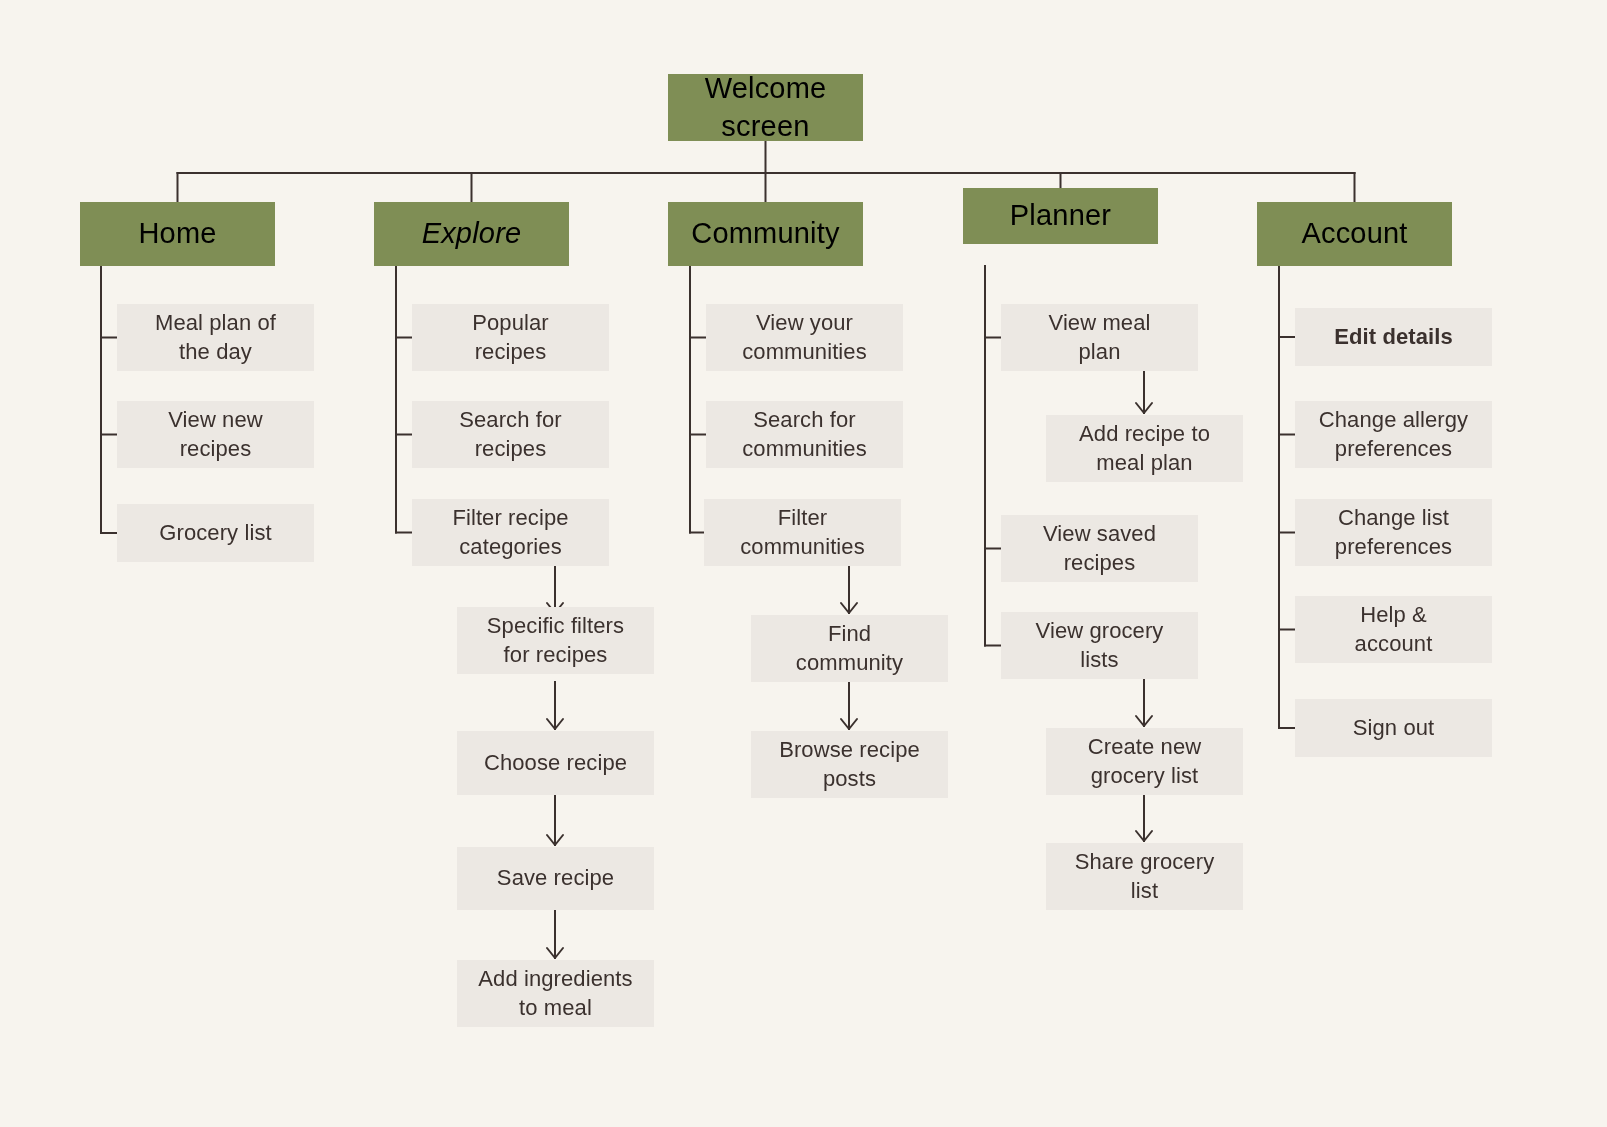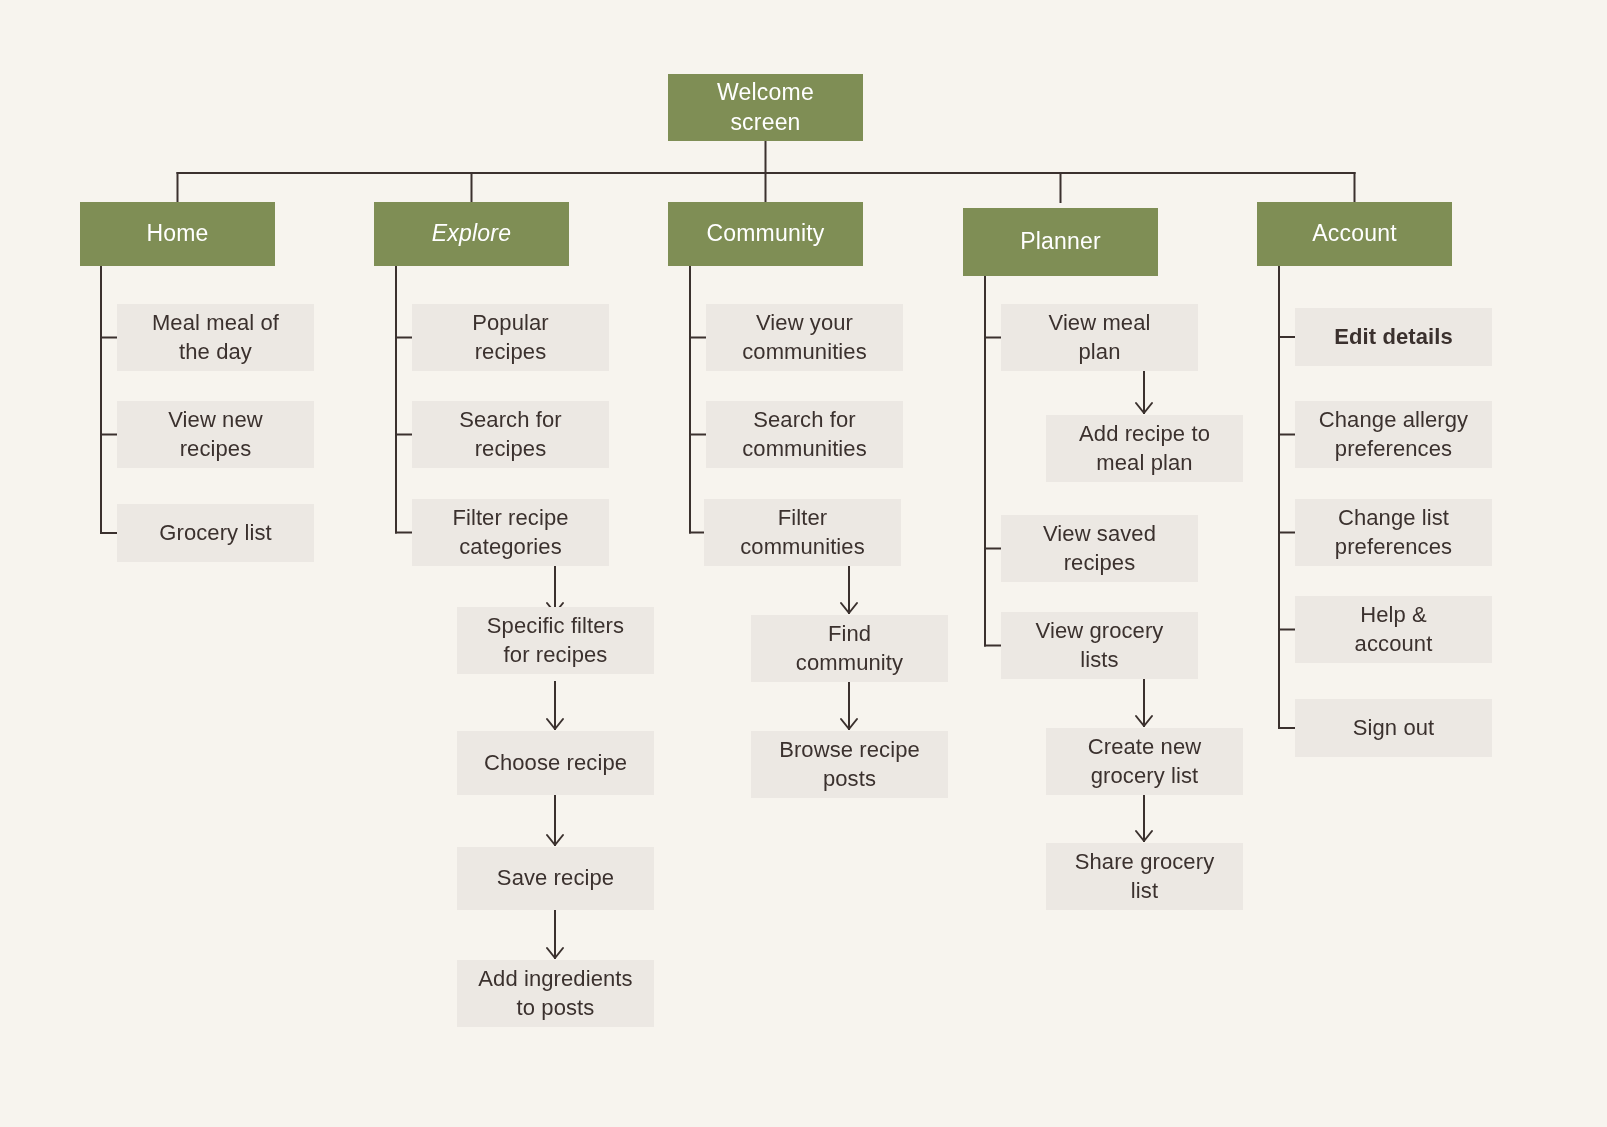--- a/index.html
+++ b/index.html
@@ -33,22 +33,22 @@
     align-items: center;
     justify-content: center;
     text-align: center;
     box-sizing: border-box;
     line-height: 1.28;
     white-space: pre-line;
   }
   .node.root,
   .node.section {
     background: #7f8e55;
-    color: #ffffff;
-    font-size: 23px;
+    color: #000000;
+    font-size: 29px;
     letter-spacing: 0.2px;
   }
   .node.leaf {
     background: #ece8e3;
     color: #3b312e;
     font-size: 22px;
     letter-spacing: 0.1px;
   }
 </style>
 </head>
@@ -101,50 +101,50 @@
       <line x1="1279" y1="337" x2="1295" y2="337" stroke="#3b312e" stroke-width="2" stroke-linecap="square"></line>
       <line x1="1279" y1="434.5" x2="1295" y2="434.5" stroke="#3b312e" stroke-width="2" stroke-linecap="square"></line>
       <line x1="1279" y1="532.5" x2="1295" y2="532.5" stroke="#3b312e" stroke-width="2" stroke-linecap="square"></line>
       <line x1="1279" y1="629.5" x2="1295" y2="629.5" stroke="#3b312e" stroke-width="2" stroke-linecap="square"></line>
       <line x1="1279" y1="728" x2="1295" y2="728" stroke="#3b312e" stroke-width="2" stroke-linecap="square"></line>
     </svg>
   <div id="nodes">
       <div class="node root" style="left: 668px; top: 74px; width: 195px; height: 67px;">Welcome
 screen</div>
       <div class="node section" style="left: 80px; top: 202px; width: 195px; height: 64px;">Home</div>
-      <div class="node leaf" style="left: 117px; top: 304px; width: 197px; height: 67px;">Meal meal of
+      <div class="node leaf" style="left: 117px; top: 304px; width: 197px; height: 67px;">Meal plan of
 the day</div>
       <div class="node leaf" style="left: 117px; top: 401px; width: 197px; height: 67px;">View new
 recipes</div>
       <div class="node leaf" style="left: 117px; top: 504px; width: 197px; height: 58px;">Grocery list</div>
       <div class="node section" style="left: 374px; top: 202px; width: 195px; height: 64px; font-style: italic;">Explore</div>
       <div class="node leaf" style="left: 412px; top: 304px; width: 197px; height: 67px;">Popular
 recipes</div>
       <div class="node leaf" style="left: 412px; top: 401px; width: 197px; height: 67px;">Search for
 recipes</div>
       <div class="node leaf" style="left: 412px; top: 499px; width: 197px; height: 67px;">Filter recipe
 categories</div>
       <div class="node leaf" style="left: 457px; top: 607px; width: 197px; height: 67px;">Specific filters
 for recipes</div>
       <div class="node leaf" style="left: 457px; top: 731px; width: 197px; height: 64px;">Choose recipe</div>
       <div class="node leaf" style="left: 457px; top: 847px; width: 197px; height: 63px;">Save recipe</div>
       <div class="node leaf" style="left: 457px; top: 960px; width: 197px; height: 67px;">Add ingredients
-to posts</div>
+to meal</div>
       <div class="node section" style="left: 668px; top: 202px; width: 195px; height: 64px;">Community</div>
       <div class="node leaf" style="left: 706px; top: 304px; width: 197px; height: 67px;">View your
 communities</div>
       <div class="node leaf" style="left: 706px; top: 401px; width: 197px; height: 67px;">Search for
 communities</div>
       <div class="node leaf" style="left: 704px; top: 499px; width: 197px; height: 67px;">Filter
 communities</div>
       <div class="node leaf" style="left: 751px; top: 615px; width: 197px; height: 67px;">Find
 community</div>
       <div class="node leaf" style="left: 751px; top: 731px; width: 197px; height: 67px;">Browse recipe
 posts</div>
-      <div class="node section" style="left: 963px; top: 208px; width: 195px; height: 68px;">Planner</div>
+      <div class="node section" style="left: 963px; top: 188px; width: 195px; height: 56px;">Planner</div>
       <div class="node leaf" style="left: 1001px; top: 304px; width: 197px; height: 67px;">View meal
 plan</div>
       <div class="node leaf" style="left: 1001px; top: 515px; width: 197px; height: 67px;">View saved
 recipes</div>
       <div class="node leaf" style="left: 1001px; top: 612px; width: 197px; height: 67px;">View grocery
 lists</div>
       <div class="node leaf" style="left: 1046px; top: 415px; width: 197px; height: 67px;">Add recipe to
 meal plan</div>
       <div class="node leaf" style="left: 1046px; top: 728px; width: 197px; height: 67px;">Create new
 grocery list</div>

